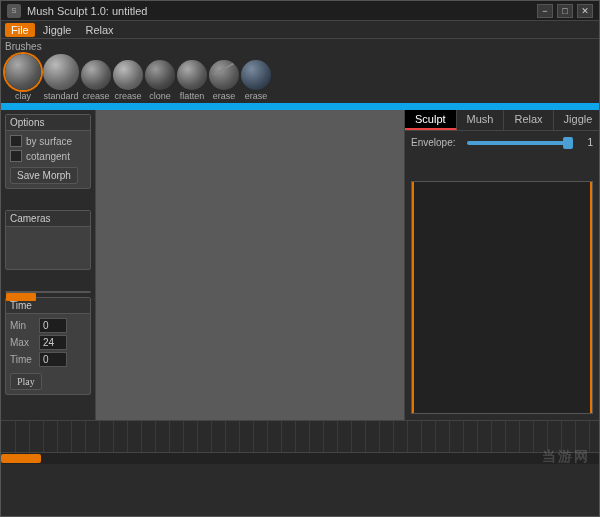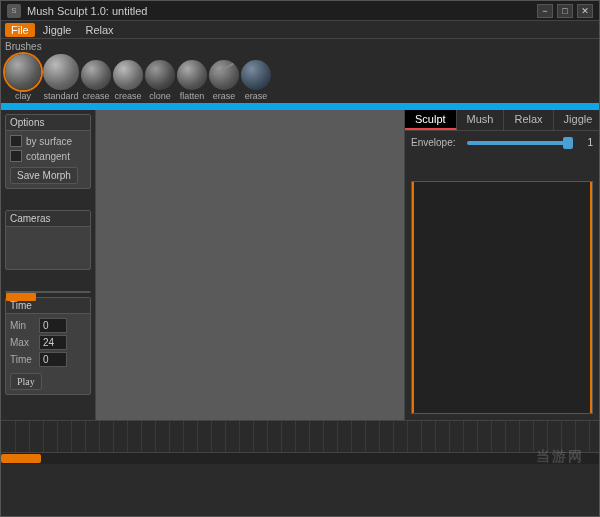--- a/index.html
+++ b/index.html
@@ -379,21 +379,21 @@
       width: 40px;
       height: 9px;
       background: #e87400;
       border-radius: 2px;
     }
 
     
     #watermark {
       position: absolute;
       bottom: 50px;
-      right: 16px;
+      right: 10px;
       color: rgba(255,255,255,0.15);
       font-size: 22px;
       font-weight: bold;
       letter-spacing: 2px;
       pointer-events: none;
       text-align: right;
     }
   </style>
 </head>
 <body>

